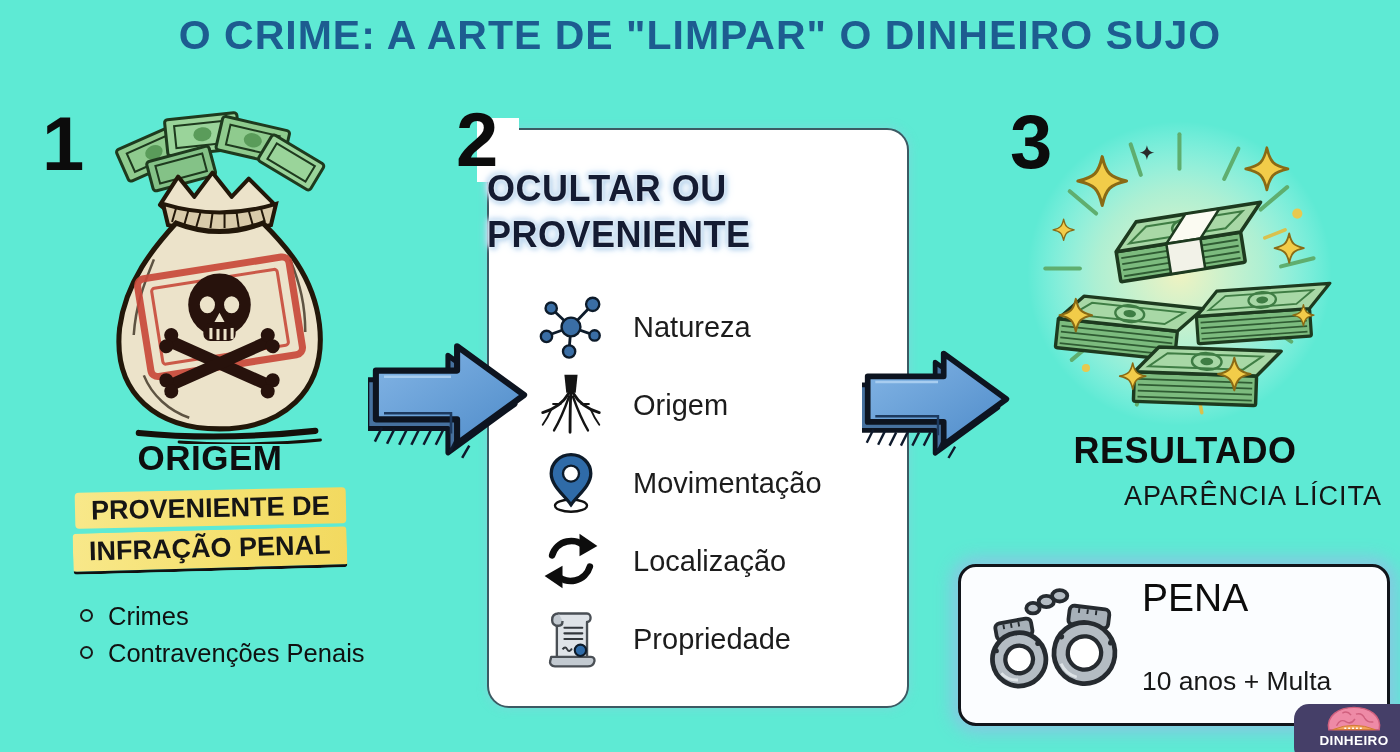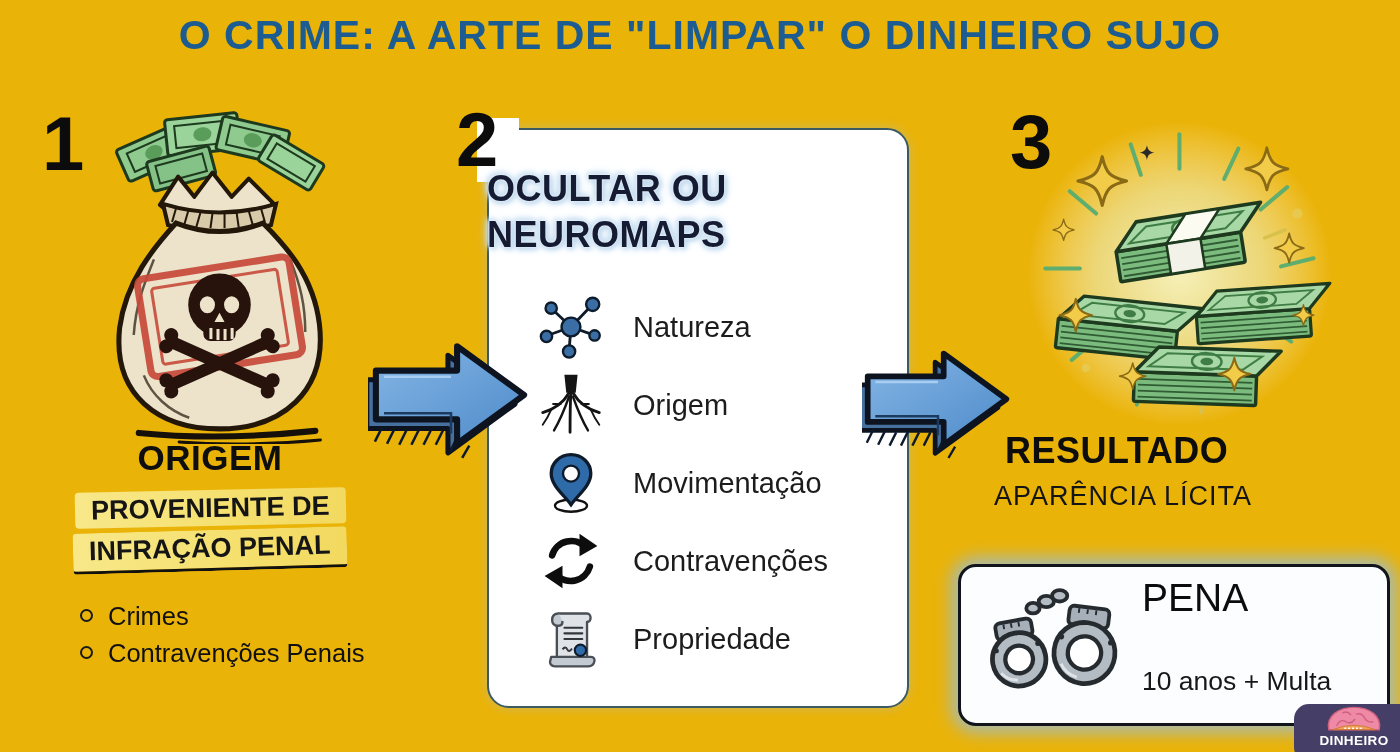--- a/index.html
+++ b/index.html
@@ -1,17 +1,17 @@
 <!DOCTYPE html>
 <html><head>
 <meta charset="utf-8">
 <style>
   html,body{margin:0;padding:0;background:#fff;}
   #stage{
-    position:relative;width:1400px;height:752px;overflow:hidden;background:#eab308;
+    position:relative;width:1400px;height:752px;overflow:hidden;background:#5eead4;
     font-family:"Liberation Sans", sans-serif;color:#111;
   }
   .abs{position:absolute;}
   
   .title{
     left:0;right:0;top:12px;text-align:center;
     font-size:41px;font-weight:800;letter-spacing:1px;color:#1d5c90;
     white-space:nowrap;
   }
   
@@ -34,22 +34,22 @@
   .mid-heading{left:487px;top:166px;width:418px;text-align:left;z-index:3;
     font-size:36px;font-weight:800;line-height:1.28;color:#141b32;letter-spacing:.5px;
     text-shadow:0 0 3px #ffffff,0 0 6px #bcd7ee,2px 2px 5px #b5d2ec,-2px -2px 5px #cfe3f5,0 0 12px #c7ddf2;}
   .mid-list{left:535px;top:288px;width:350px;z-index:3;}
   .mid-row{display:flex;align-items:center;height:78px;}
   .mid-row .ic{width:72px;height:72px;flex:0 0 72px;margin-right:26px;display:flex;align-items:center;justify-content:center;}
   .mid-row .lbl{font-size:29px;color:#1c1c1c;}
   
   .flow-arrow{z-index:5;}
   
-  .resultado-h{left:1005px;top:430px;width:360px;text-align:left;font-size:36px;font-weight:800;color:#0d0d0d;letter-spacing:.5px;}
-  .resultado-sub{left:994px;top:481px;width:360px;text-align:left;font-size:27px;font-weight:400;color:#141414;letter-spacing:1px;}
+  .resultado-h{left:1005px;top:430px;width:360px;text-align:center;font-size:36px;font-weight:800;color:#0d0d0d;letter-spacing:.5px;}
+  .resultado-sub{left:1022px;top:481px;width:360px;text-align:right;font-size:27px;font-weight:400;color:#141414;letter-spacing:1px;}
   .pena-box{left:958px;top:564px;width:426px;height:156px;background:#fbfdff;
     border:3.5px solid #11151b;border-radius:18px;z-index:2;
     box-shadow:0 0 16px 7px rgba(146,190,230,.75);}
   .pena-h{left:1142px;top:576px;font-size:39px;font-weight:400;color:#0c0c0c;z-index:3;}
   .pena-l1{left:1142px;top:632px;font-size:26.5px;color:#171717;z-index:3;}
   .pena-l2{left:1142px;top:666px;font-size:26.5px;color:#171717;z-index:3;text-align:right;}
   
   .wm{left:1294px;top:704px;width:120px;height:58px;background:#453f68;border-radius:15px;z-index:6;
     display:flex;flex-direction:column;align-items:center;justify-content:flex-start;}
   .wm .brand{font-size:13.5px;font-weight:800;color:#ffffff;letter-spacing:.4px;margin-top:-1px;}
@@ -181,21 +181,21 @@
     <polyline points="14,82 80,82 80,102" fill="none" stroke="#1d3a5f" stroke-width="2.5"></polyline>
     <polyline points="14,46 80,46" fill="none" stroke="#a8cdf0" stroke-width="2.5"></polyline>
   </svg>
 
   <div class="abs mid-box"></div>
   <div class="abs corner-patch"></div>
   <div class="abs step-num" style="left:456px;top:102px;">2</div>
 
   <div class="abs mid-heading">
     <span>OCULTAR OU</span><br>
-    <span>NEUROMAPS</span>
+    <span>PROVENIENTE</span>
   </div>
 
   <div class="abs mid-list">
 
     <div class="mid-row">
       <span class="ic">
         <svg width="66" height="66" viewBox="0 0 70 70">
           <g stroke="#0d1b2a" stroke-width="3">
             <line x1="35" y1="35" x2="16" y2="17"></line>
               <line x1="35" y1="35" x2="56" y2="13"></line>
@@ -251,21 +251,21 @@
       <span class="ic">
         <svg width="66" height="66" viewBox="0 0 70 70">
           <g stroke="#0d0d0d" stroke-width="7" fill="none" stroke-linecap="round">
             <path d="M15,29 A21,21 0 0 1 51,21"></path>
             <path d="M55,41 A21,21 0 0 1 19,49"></path>
           </g>
           <polygon points="44,6 63,19 44,30" fill="#0d0d0d"></polygon>
           <polygon points="26,64 7,51 26,40" fill="#0d0d0d"></polygon>
         </svg>
       </span>
-      <span class="lbl">Contravenções</span>
+      <span class="lbl">Localização</span>
     </div>
 
     <div class="mid-row">
       <span class="ic">
         <svg width="66" height="66" viewBox="0 0 70 70">
           <path d="M22,8 H52 C57,8 57,17 52,17 L52,56 H20 L20,14 C20,10 21,8 22,8 Z" fill="#dfe3e8" stroke="#4a4f55" stroke-width="2.5" stroke-linejoin="round"></path>
           <path d="M22,8 C17,8 15,11 15,15 C15,19 18,21 22,21 C25,21 26,19 26,16" fill="#c3cad1" stroke="#4a4f55" stroke-width="2.5"></path>
           <path d="M14,54 H56 C60,54 61,58 59,61 C58,63 56,64 53,64 H18 C14,64 12,61 13,58 C13.5,56 14,54 14,54 Z" fill="#c3cad1" stroke="#4a4f55" stroke-width="2.5" stroke-linejoin="round"></path>
           <g stroke="#33373c" stroke-width="2.2" stroke-linecap="round">
             <line x1="28" y1="23" x2="47" y2="23"></line>

